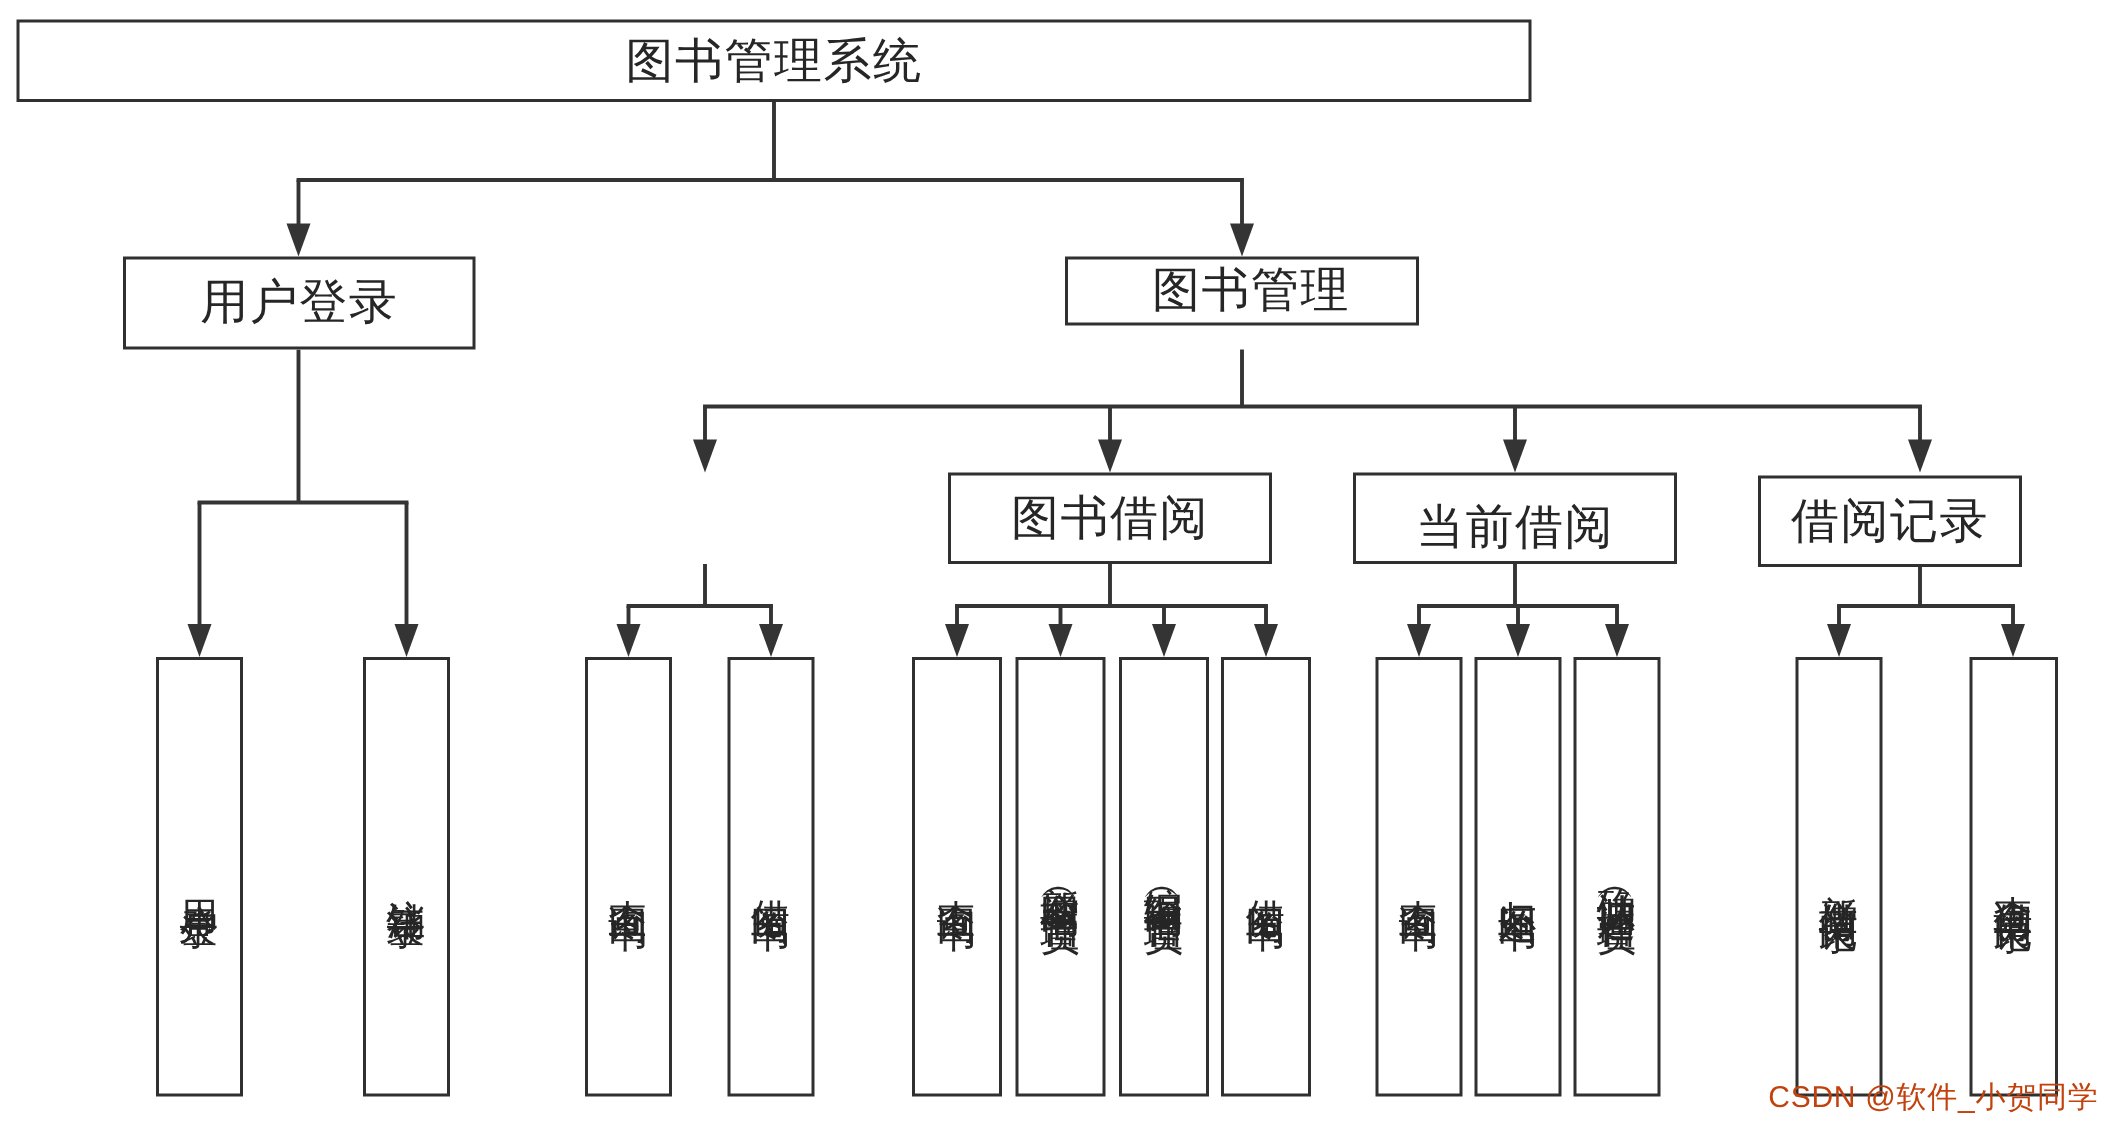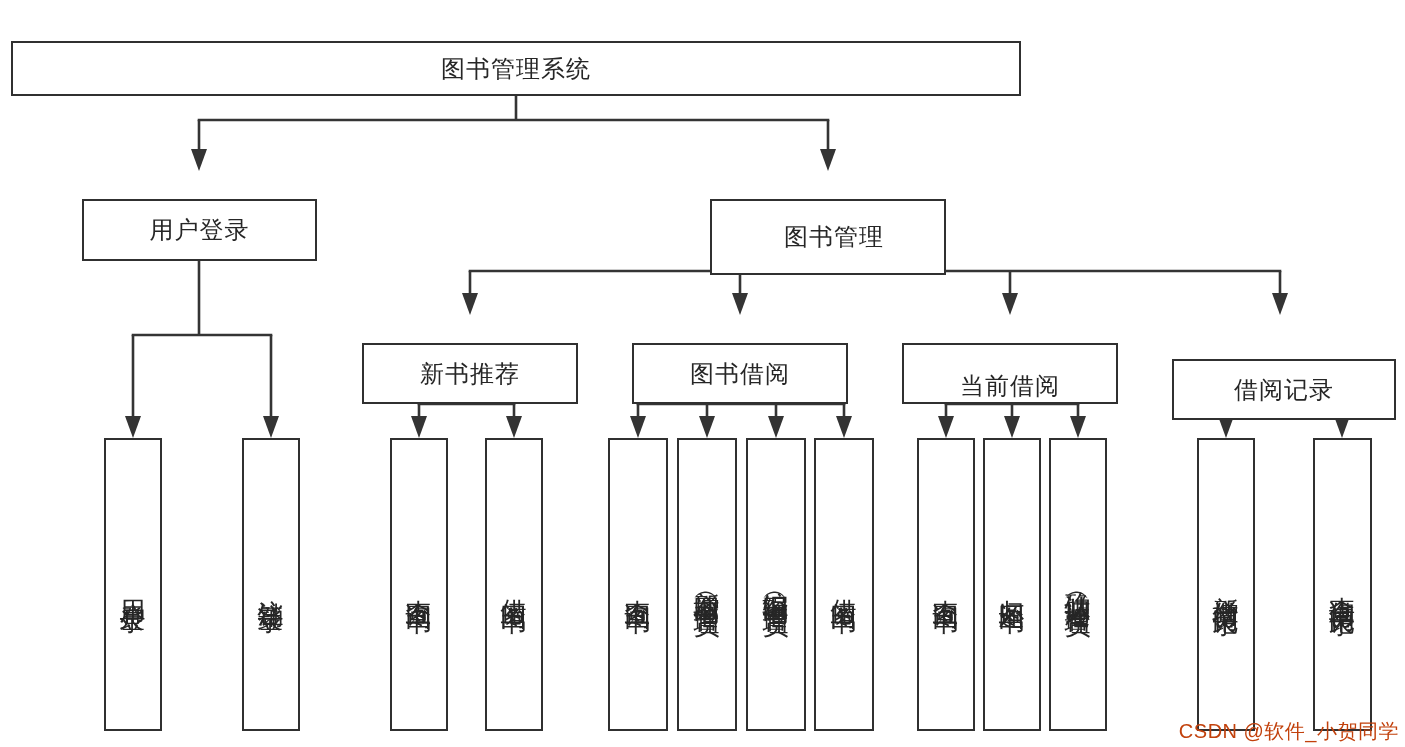--- a/index.html
+++ b/index.html
@@ -28,24 +28,23 @@
     box-sizing: border-box;
     background: #ffffff;
     border: 2.5px solid #303030;
     color: #262626;
     display: flex;
     align-items: center;
     justify-content: center;
     z-index: 2;
   }
   .hbox {
-    font-size: 24px;
+    font-size: 32px;
     letter-spacing: 1px;
     white-space: nowrap;
-    margin-top: 28px;
   }
   .vbox {
     font-size: 26px;
     writing-mode: vertical-rl;
     text-orientation: mixed;
     letter-spacing: 3px;
     line-height: 1;
   }
   .watermark {
     position: absolute;
@@ -139,34 +138,31 @@
     </g>
   </svg>
 
   <div class="node hbox" style="left:11px; top:13px; width:1010px; height:55px;">
     <span>图书管理系统</span>
   </div>
 
   <div class="node hbox" style="left:82px; top:171px; width:235px; height:62px;">
     <span>用户登录</span>
   </div>
-  <div class="node hbox" style="left:710px; top:171px; width:236px; height:76px;padding-left:12px;">
+  <div class="node hbox" style="left:710px; top:171px; width:236px; height:46px;padding-left:12px;">
     <span>图书管理</span>
   </div>
 
-  <div class="node hbox" style="left:362px; top:315px; width:216px; height:61px;">
-    <span>新书推荐</span>
-  </div>
   <div class="node hbox" style="left:632px; top:315px; width:216px; height:61px;">
     <span>图书借阅</span>
   </div>
   <div class="node hbox" style="left:902px; top:315px; width:216px; height:61px;align-items:flex-end;">
     <span>当前借阅</span>
   </div>
-  <div class="node hbox" style="left:1172px; top:331px; width:224px; height:61px;">
+  <div class="node hbox" style="left:1172px; top:317px; width:176px; height:61px;">
     <span>借阅记录</span>
   </div>
 
   <div class="node vbox" style="left:104px; top:438px; width:58px; height:293px;">
     <span>用户登录</span>
   </div>
   <div class="node vbox" style="left:242px; top:438px; width:58px; height:293px;">
     <span>注销登录</span>
   </div>
 

